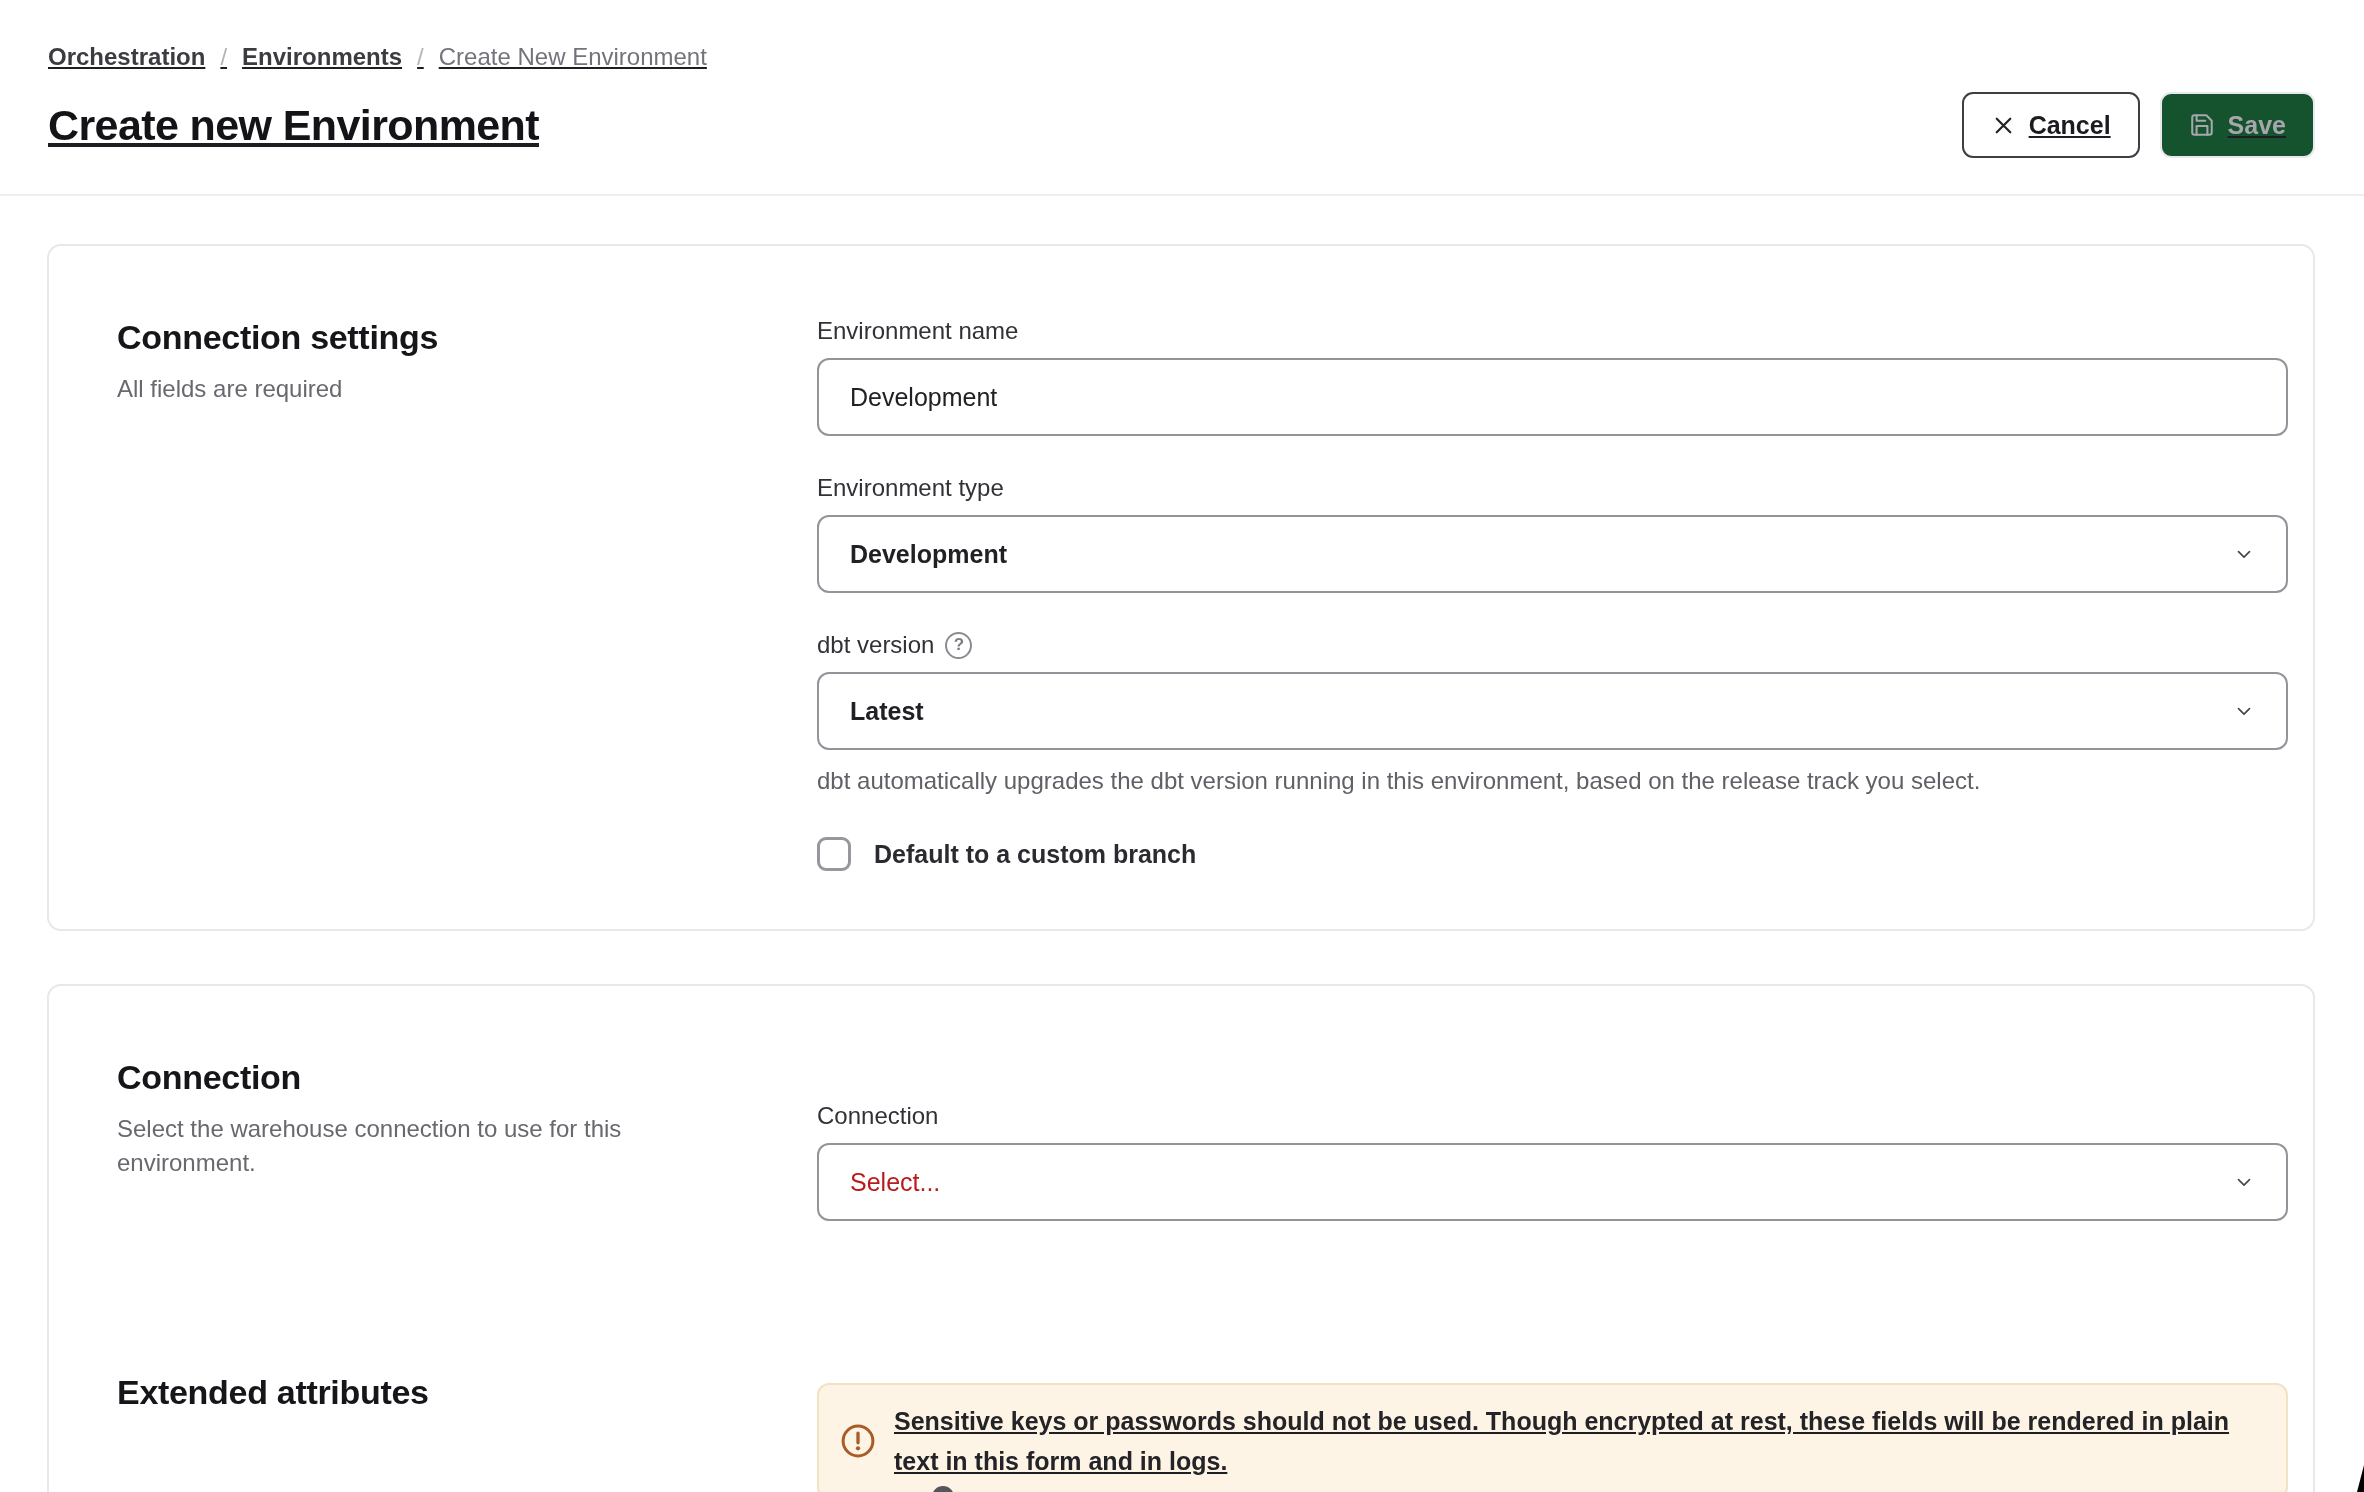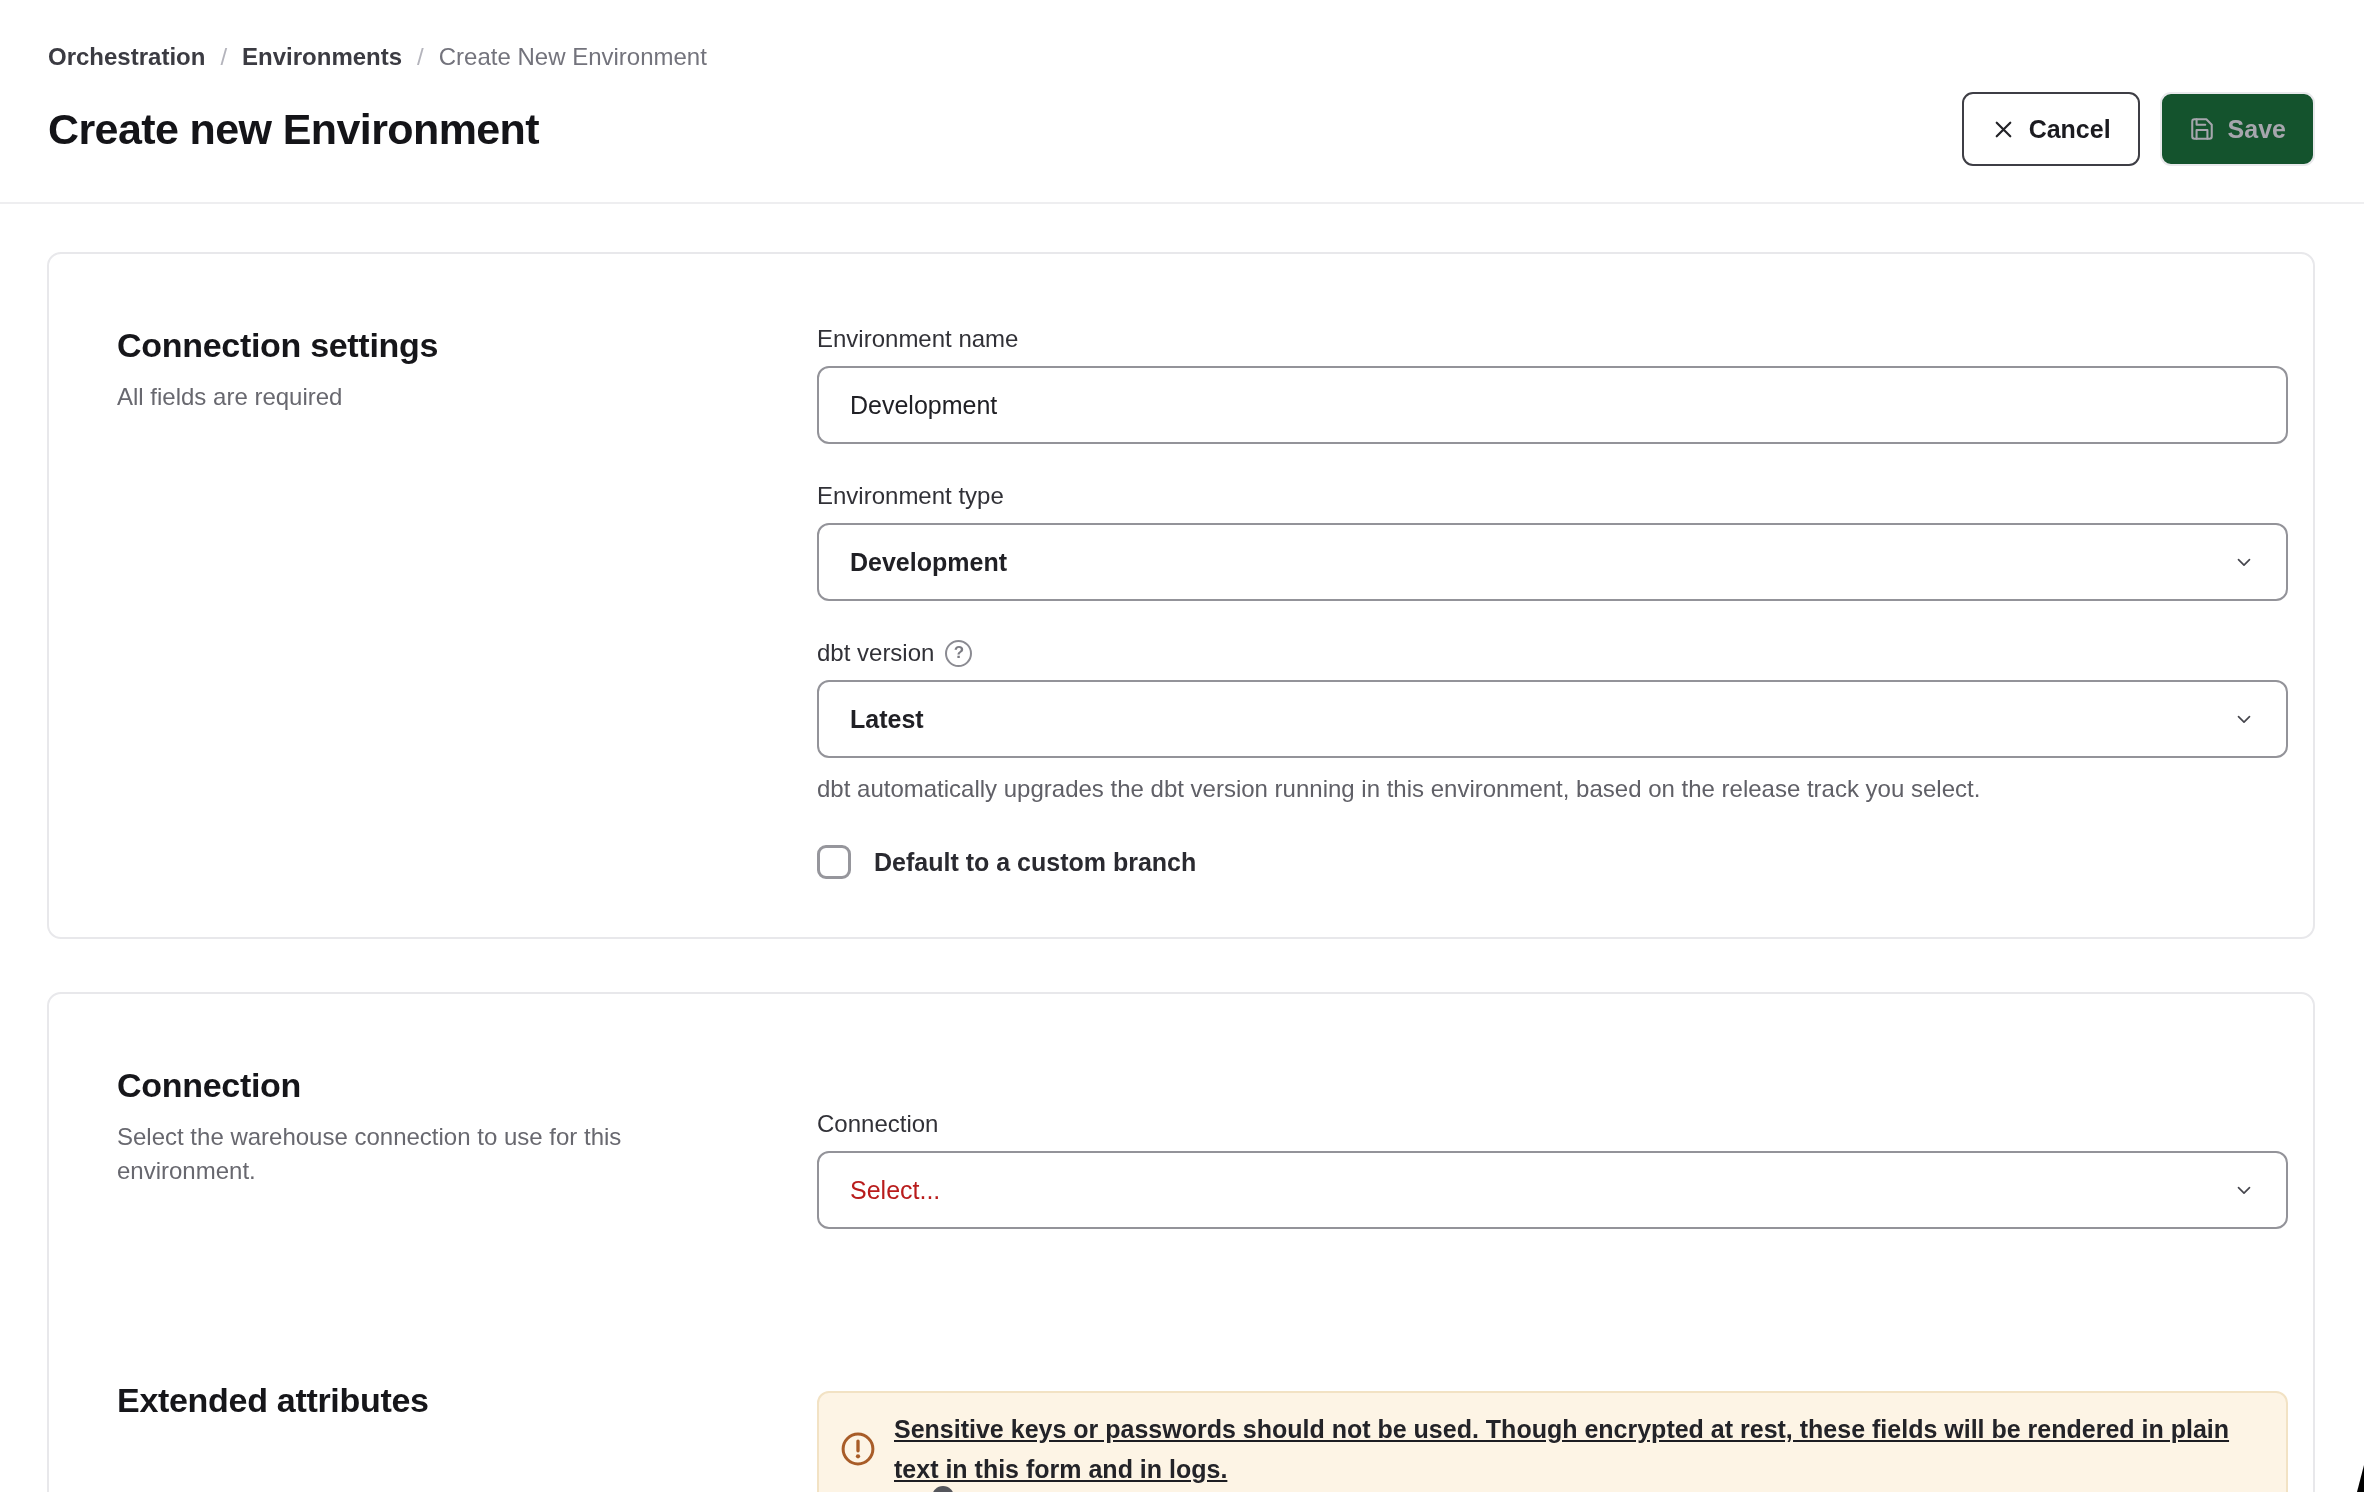--- a/index.html
+++ b/index.html
@@ -6,30 +6,30 @@
   html,body { margin:0; padding:0; }
   body {
     width:2364px; height:1492px; overflow:hidden; position:relative;
     background:#ffffff;
     font-family:"Liberation Sans", sans-serif;
     color:#1d1d22;
     -webkit-font-smoothing:antialiased;
   }
 
   
-  .topbar { padding:42px 49px 36px 48px; border-bottom:2px solid #eeeef0; }
+  .topbar { padding:42px 49px 36px 48px; border-bottom:2px solid #eeeef0;text-decoration:underline; }
   .breadcrumb { display:flex; align-items:center; gap:15px; font-size:24px; line-height:30px; }
   .bc-link { font-weight:600; color:#3b3b42; cursor:pointer; }
   .bc-sep { color:#b4b4bc; font-weight:400; }
   .bc-current { color:#73737c; font-weight:400; }
   .title-row { display:flex; justify-content:space-between; align-items:center; margin-top:20px; }
   h1 { margin:0; font-size:43px; line-height:52px; font-weight:700; letter-spacing:-0.6px; color:#141418; }
   .actions { display:flex; gap:20px; }
   .btn {
-    height:74px; border-radius:11px; padding:10px 27px;
+    height:66px; border-radius:11px; padding:10px 27px;
     display:inline-flex; align-items:center; gap:13px;
     font-family:inherit; font-size:25px; font-weight:600; cursor:pointer;justify-content:space-between;
   }
   .btn-cancel { background:#ffffff; border:2px solid #3e3e45; color:#1b1b20; }
   .btn-save { background:#14532d; border:2px solid #e9e9ec; color:#a6a6ad; cursor:default; }
 
   
   .card {
     margin-left:47px; margin-right:49px;
     border:2px solid #e8e8eb; border-radius:14px;

